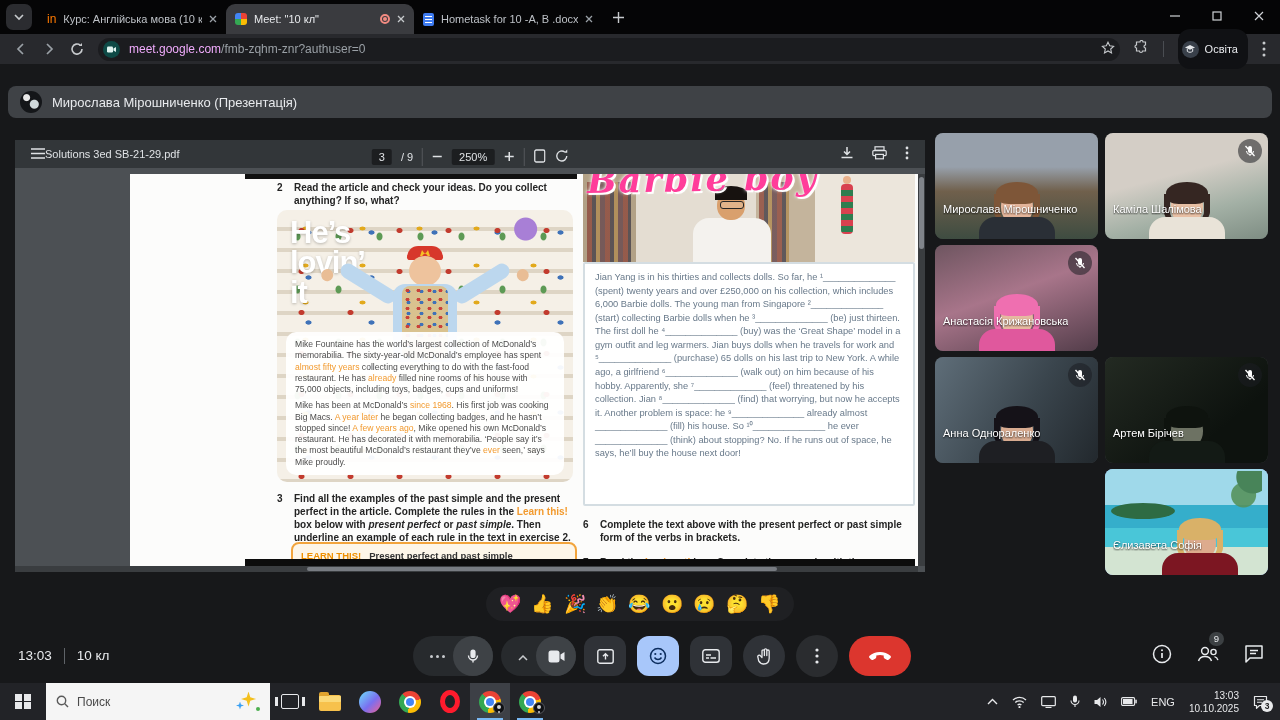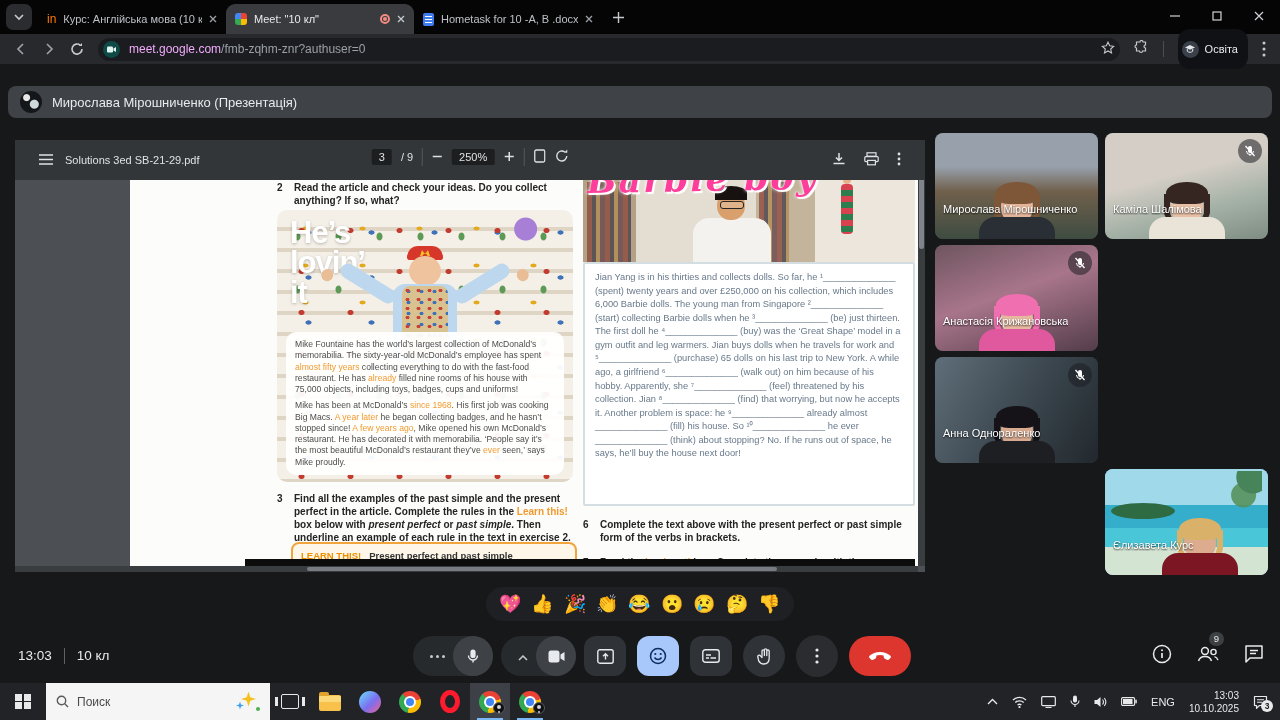--- a/index.html
+++ b/index.html
@@ -35,21 +35,21 @@
   .profchip{height:40px;border-radius:12px;background:#101114;display:flex;align-items:center;gap:6px;padding:0 10px 0 4px;font-size:11px;color:#e8eaed;flex:none}
   .profav{width:17px;height:17px;border-radius:50%;background:#39404a;display:flex;align-items:center;justify-content:center}
   .vsep{width:1px;height:16px;background:#4a4d52}
 
   
   .banner{position:absolute;left:8px;top:86px;width:1264px;height:32px;border-radius:8px;background:#3f4246;display:flex;align-items:center;gap:10px;padding:0 12px;font-size:13px;color:#e8eaed}
   .banav{width:22px;height:22px;border-radius:50%;background:radial-gradient(circle at 30% 30%,#e8e8e8 0 3px,transparent 4px),radial-gradient(circle at 65% 60%,#cfd8da 0 4px,transparent 5px),#141619;flex:none}
 
   
   .pdf{position:absolute;left:15px;top:140px;width:910px;height:432px;background:#4c5054}
-  .pdftoolbar{position:absolute;left:0;top:0;width:100%;height:40px;background:#323639;display:flex;align-items:center;gap:12px;padding:0 24px;font-size:11px;color:#dfe2e5;z-index:5}
+  .pdftoolbar{position:absolute;left:0;top:0;width:100%;height:28px;background:#323639;display:flex;align-items:center;padding:0 16px;font-size:11px;color:#dfe2e5;z-index:5}
   .pdfcenter{position:absolute;left:50%;top:0;height:34px;transform:translateX(-50%);display:flex;align-items:center;gap:9px}
   .pdfbox{background:#1c1e20;border-radius:2px;padding:2px 7px}
   .tsep{width:1px;height:18px;background:#55585c}
   .pdfright{margin-left:auto;display:flex;align-items:center;gap:18px}
   .pdfbody{position:absolute;left:0;top:34px;right:7px;bottom:6px;overflow:hidden}
   .page{position:absolute;left:115px;top:0;right:0;bottom:0;background:#fcfcfb}
   .vscroll{position:absolute;right:0;top:34px;bottom:6px;width:7px;background:#3a3d40}
   .vthumb{position:absolute;left:1px;top:3px;width:5px;height:72px;border-radius:3px;background:#80848a}
   .hscroll{position:absolute;left:0;bottom:0;right:7px;height:6px;background:#3a3d40}
   .hthumb{position:absolute;left:292px;top:1px;width:470px;height:4px;border-radius:2px;background:#787c82}
@@ -491,30 +491,46 @@
       </div>
     <span class="mute">
         <svg width="12" height="12" viewBox="0 0 12 12">
           <path d="M6 8a2 2 0 0 0 2-2V3a2 2 0 0 0-4 0v3a2 2 0 0 0 2 2z" fill="#fff"></path>
           <path d="M2.5 6a3.5 3.5 0 0 0 7 0M6 9.5V11" stroke="#fff" fill="none"></path>
           <path d="M1.5 1l9 10" stroke="#fff" stroke-width="1.3"></path>
         </svg>
       </span>
     <span class="pname">Анна Однораленко</span>
   </div>
+  <div class="tile t6" style="left:1105px;top:357px">
+    <div class="vid v6">
+        <div class="person">
+          <div class="hd"></div>
+          <div class="bd"></div>
+        </div>
+      </div>
+    <span class="mute">
+        <svg width="12" height="12" viewBox="0 0 12 12">
+          <path d="M6 8a2 2 0 0 0 2-2V3a2 2 0 0 0-4 0v3a2 2 0 0 0 2 2z" fill="#fff"></path>
+          <path d="M2.5 6a3.5 3.5 0 0 0 7 0M6 9.5V11" stroke="#fff" fill="none"></path>
+          <path d="M1.5 1l9 10" stroke="#fff" stroke-width="1.3"></path>
+        </svg>
+      </span>
+    <span class="pname">Артем Бірічев</span>
+  </div>
   <div class="tile t8 speaking" style="left:1105px;top:469px">
     <div class="vid v8">
         <div class="isl"></div>
         <div class="palm"></div>
         <div class="person">
           <div class="hd"></div>
           <div class="bd"></div>
         </div>
       </div>
-    <span class="pname">Єлизавета Курс</span>
+    <span class="pname">Єлизавета Софія</span>
   </div>
 
   <div class="reactions">
     <span>💖</span>
     <span>👍</span>
     <span>🎉</span>
     <span>👏</span>
     <span>😂</span>
     <span>😮</span>
     <span>😢</span>

